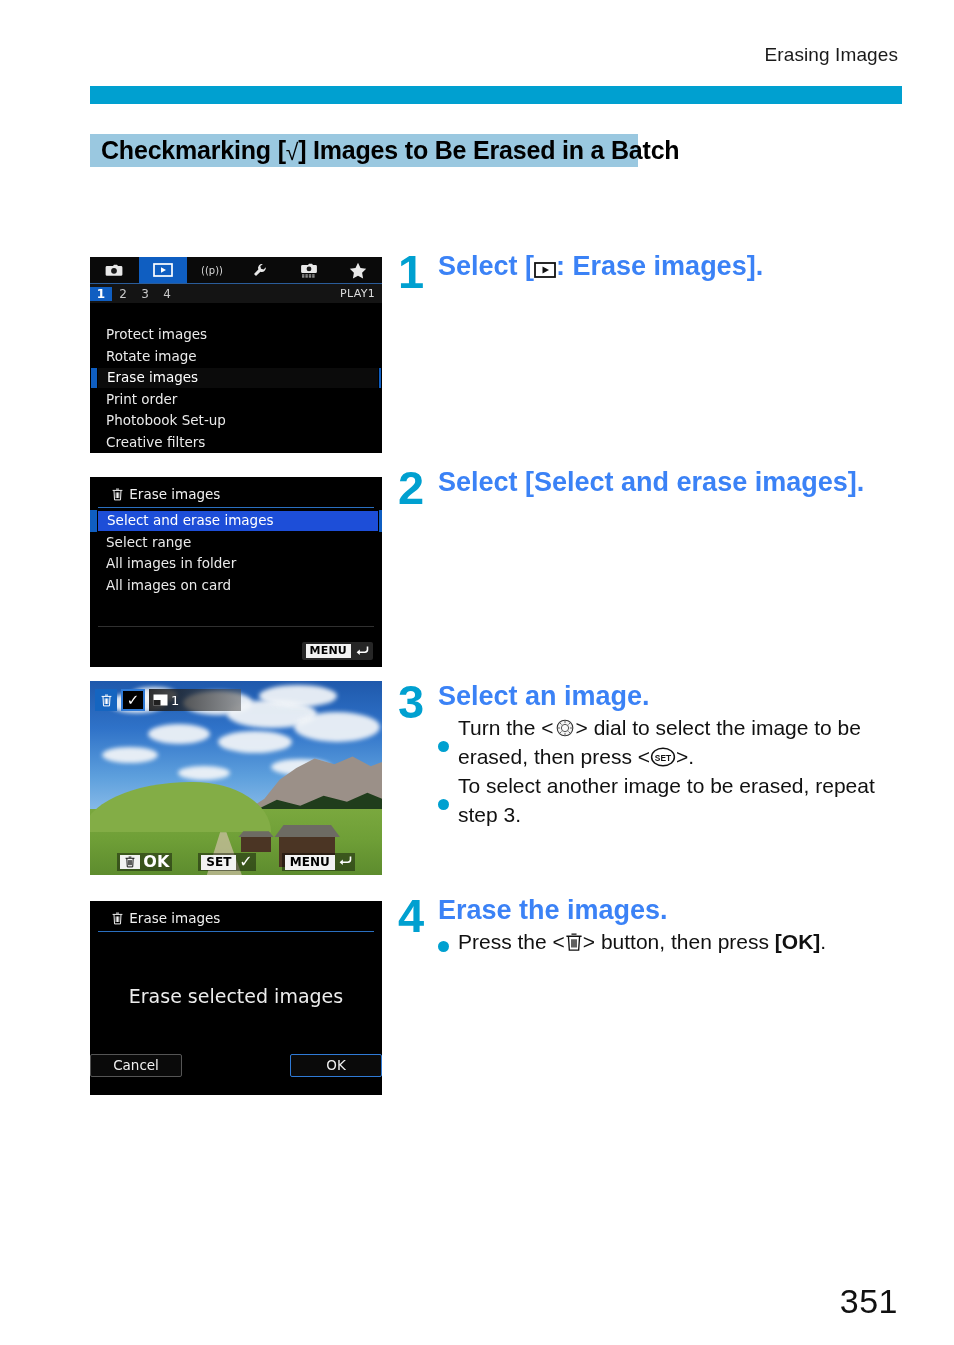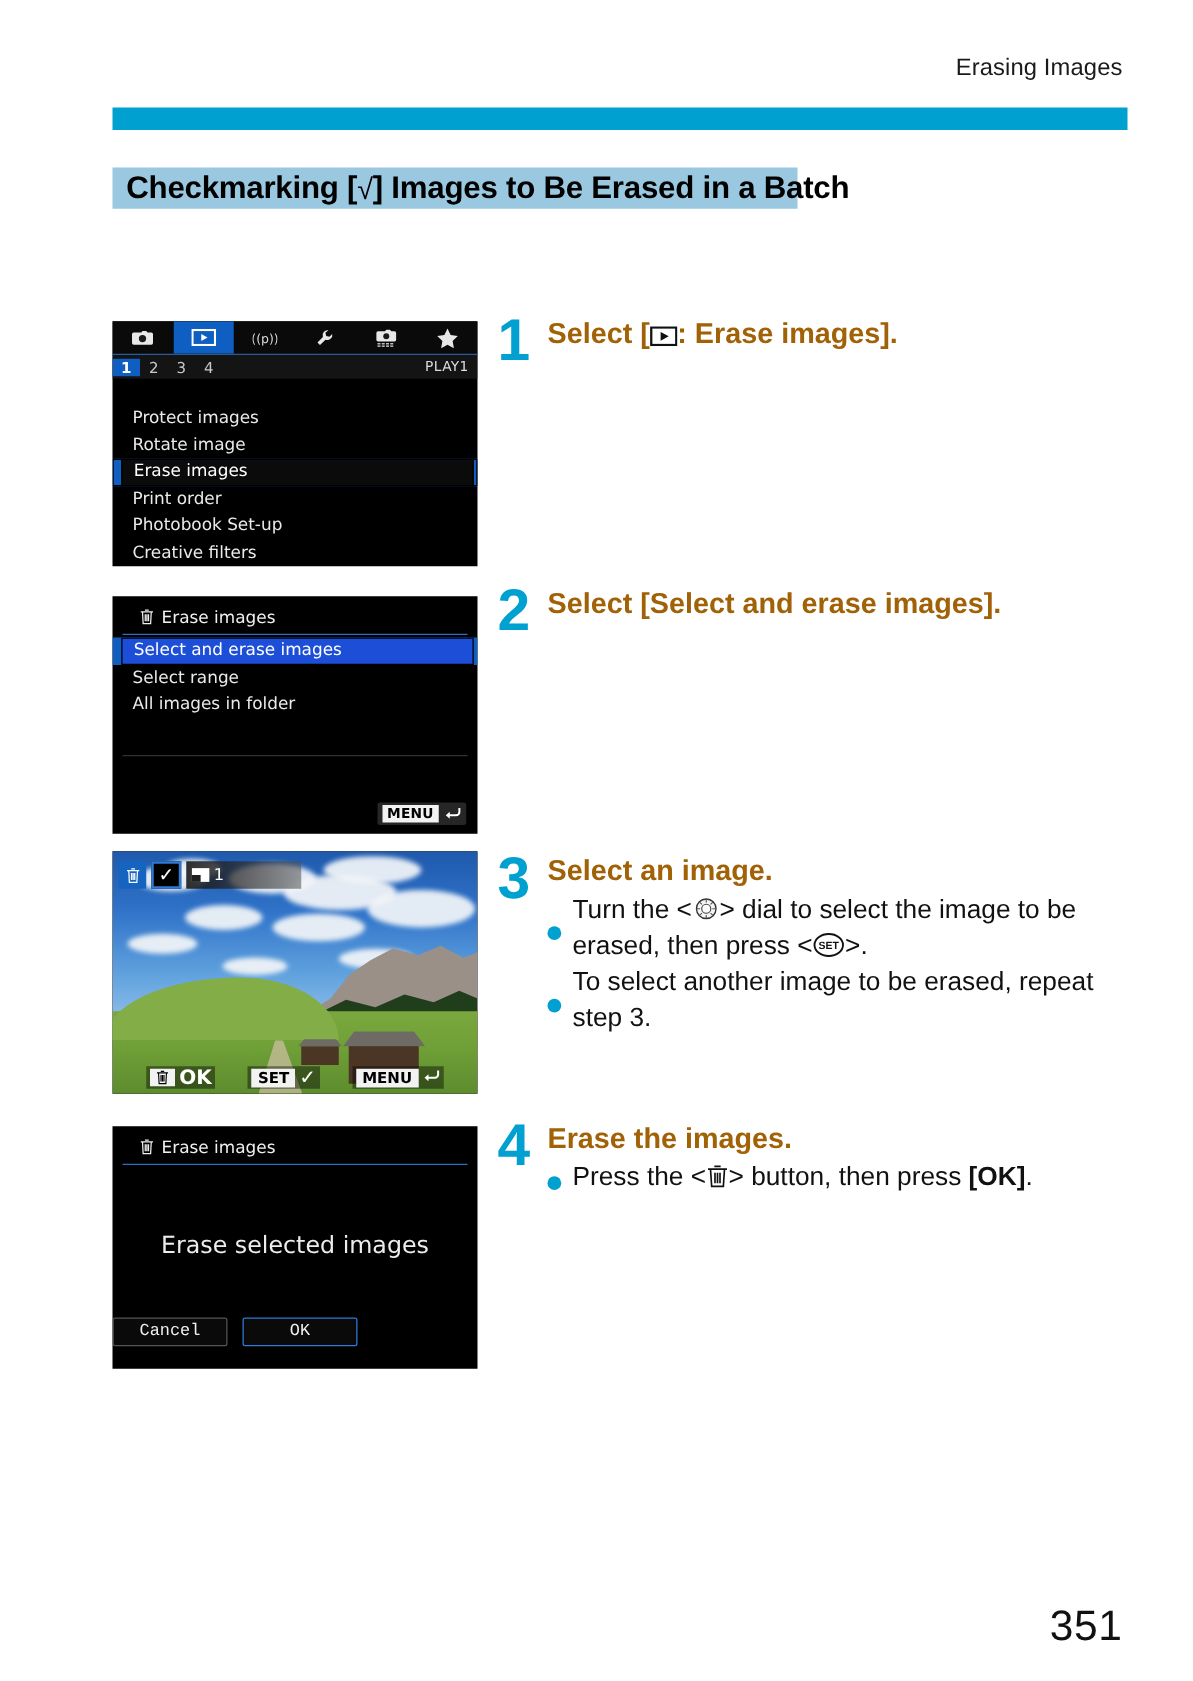--- a/index.html
+++ b/index.html
@@ -203,38 +203,38 @@
   }
   .pb-txt { font-size: 16px; font-weight: bold; color: #fff; line-height: 16px; }
 
   
   .confirm-msg {
     position: absolute; left: 0; right: 0; top: 84px;
     text-align: center; font-size: 19px; color: #ececec;
   }
   .confirm-btns {
     position: absolute; left: 0; right: 0; bottom: 18px;
-    display: flex; justify-content: flex-start; gap: 12px; font-family: Liberation Mono, monospace;
+    display: flex; justify-content: space-between; gap: 12px;
   }
   .cbtn {
     width: 92px; height: 23px; line-height: 21px; text-align: center;
     font-size: 13.5px; color: #f0f0f0; background: #0a0a0a;
     border: 1px solid #555; border-radius: 2px;
   }
   .cbtn.primary { border-color: #2f7ad6; }
 
   
   .step { position: absolute; }
   .step-num {
     position: absolute; left: 0; top: 0;
     font-size: 47px; font-weight: bold; color: #00a0d0;
     line-height: 40px; font-family: "Liberation Sans", sans-serif;
   }
   .step-title {
-    font-size: 23px; font-weight: bold; color: #a16207;
+    font-size: 27px; font-weight: bold; color: #3b82f6;
     white-space: nowrap; line-height: 28px;
   }
   .bullets { margin-top: 3px; }
   .bullet {
     display: flex; align-items: center; gap: 9px;
     font-size: 21px; line-height: 29px; color: #111;
   }
   .dot {
     width: 11px; height: 11px; border-radius: 50%;
     background: #00a0d0; flex: 0 0 11px; margin-top: 9px;
@@ -342,20 +342,21 @@
         <path d="M.6 2.4h9.8M4 1.1h3M2 2.4l.5 9.5h6l.5-9.5M4.2 4.4v5.6M5.5 4.4v5.6M6.8 4.4v5.6" stroke="#f0f0f0" stroke-width="1" fill="none"></path>
       </svg>
       <span>Erase images</span>
     </div>
     <div class="optlist">
       <div class="optrow sel">
         <span class="inner">Select and erase images</span>
       </div>
       <div class="optrow">Select range</div>
       <div class="optrow">All images in folder</div>
+      <div class="optrow">All images on card</div>
       <div class="optrow">&nbsp;</div>
       <div class="optsep"></div>
     </div>
     <div class="menu-badge">
       <span class="mword">MENU</span>
       <svg class="marrow" width="14" height="12" viewBox="0 0 14 12">
         <path d="M12.5 1.4v3.2a2.6 2.6 0 0 1-2.6 2.6H3.2" stroke="#fff" stroke-width="1.6" fill="none"></path>
         <path d="M4.8 4.4 1.6 7.2l3.2 2.8z" fill="#fff"></path>
       </svg>
     </div>

